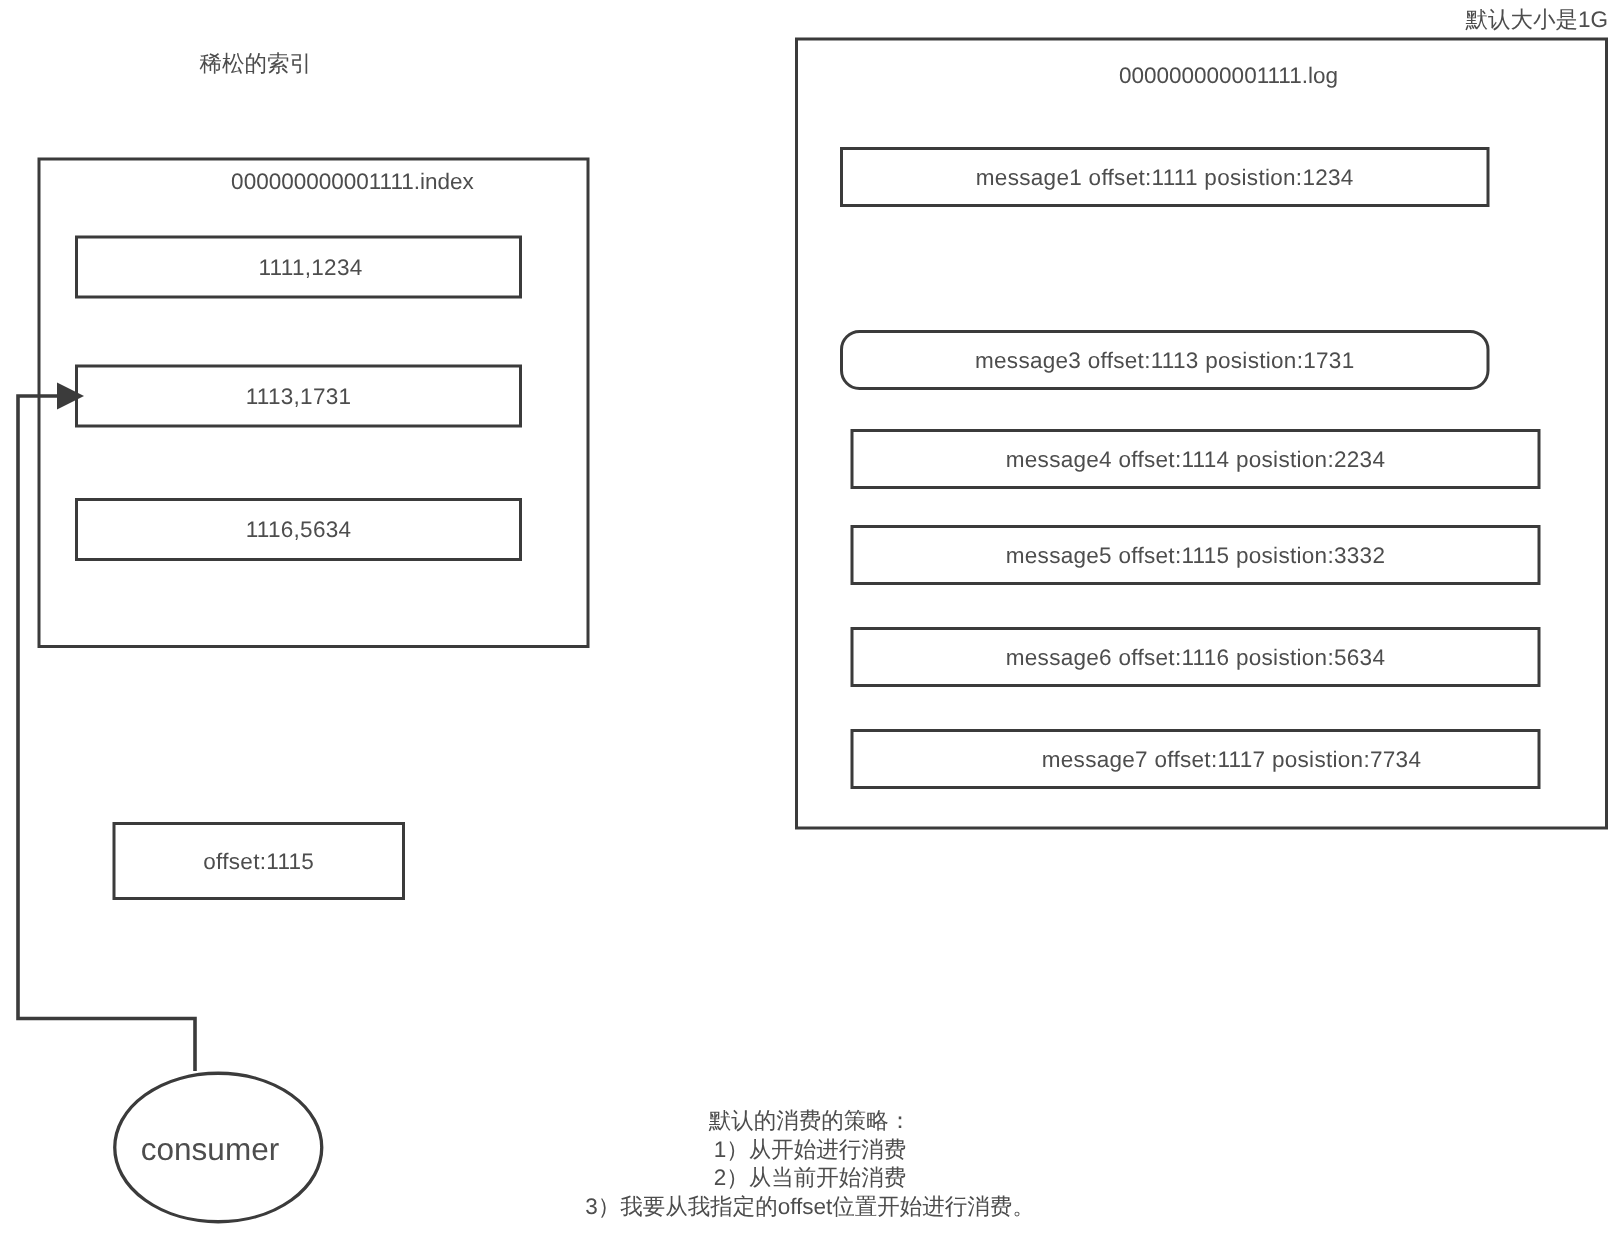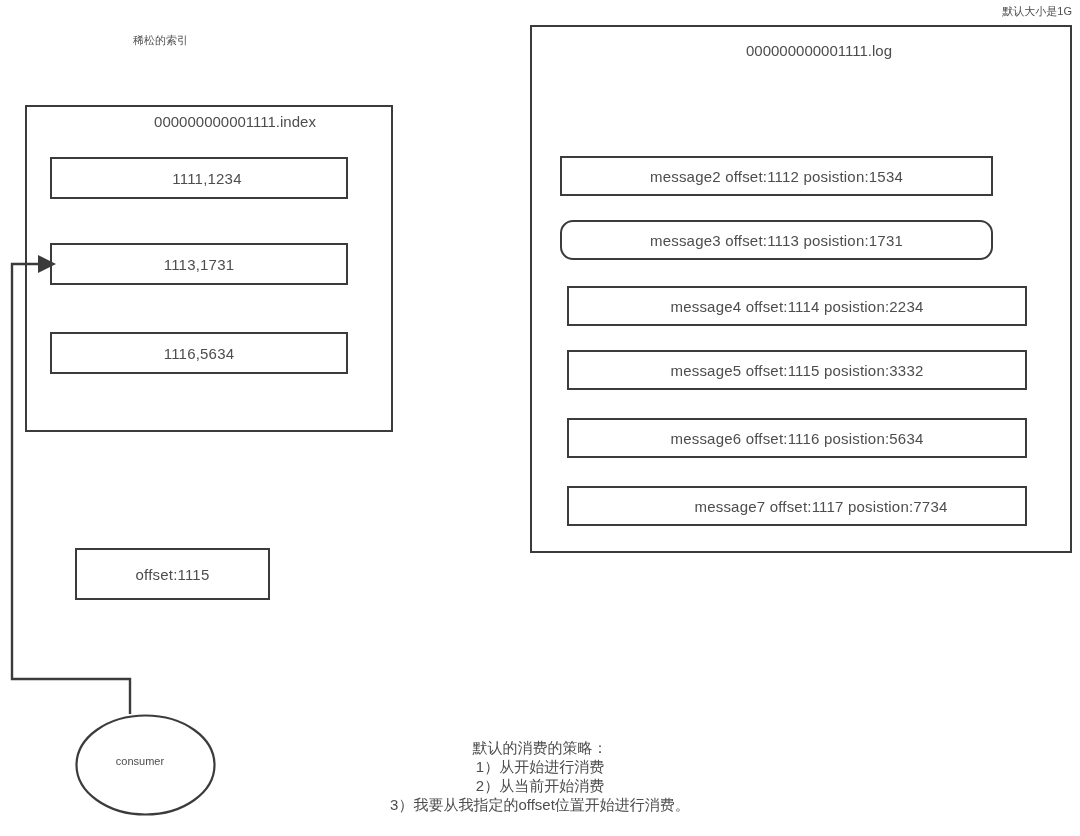--- a/index.html
+++ b/index.html
@@ -40,21 +40,21 @@
   }
   .panel-title {
     position: absolute;
     font-size: 15px;
     color: #4d4d4d;
     white-space: nowrap;
     text-align: center;
   }
   .free-label {
     position: absolute;
-    font-size: 11px;
+    font-size: 15px;
     color: #4d4d4d;
     white-space: nowrap;
   }
 
   
   #index-panel { left: 25px; top: 105px; width: 368px; height: 327px; }
   #index-title { left: 25px; top: 113px; width: 420px; }
   #sparse-index-label { left: 133px; top: 33px; }
 
   .index-row { position: absolute; left: 50px; width: 298px; height: 42px; }
@@ -83,21 +83,21 @@
 
   
   #consumer-node {
     left: 75px; top: 714px; width: 141px; height: 102px;
   }
   #consumer-node svg { display: block; }
   #consumer-label {
     position: absolute;
     left: 75px; top: 755px; width: 130px;
     text-align: center;
-    font-size: 11px;
+    font-size: 21px;
     color: #4d4d4d;
   }
 
   
   #seek-connector { left: 0px; top: 240px; width: 200px; height: 500px; }
 
   
   #consume-policy-note {
     position: absolute;
     left: 290px;
@@ -128,22 +128,22 @@
   </div>
   <div class="box index-row" id="index-row-2">
     <span class="cell-text">1116,5634</span>
   </div>
 
   <div class="free-label" id="default-size-label">默认大小是1G</div>
 
   <div class="panel abs" id="log-panel"></div>
   <div class="panel-title" id="log-title">000000000001111.log</div>
 
-  <div class="box msg-row wide" id="msg-row-1">
-    <span class="cell-text">message2  offset:1112  posistion:1534</span>
+  <div class="box msg-row wide" id="msg-row-0">
+    <span class="cell-text">message1  offset:1111  posistion:1234</span>
   </div>
   <div class="box msg-row wide" id="msg-row-2">
     <span class="cell-text">message3  offset:1113  posistion:1731</span>
   </div>
   <div class="box msg-row narrow" id="msg-row-3">
     <span class="cell-text">message4  offset:1114  posistion:2234</span>
   </div>
   <div class="box msg-row narrow" id="msg-row-4">
     <span class="cell-text">message5  offset:1115  posistion:3332</span>
   </div>

